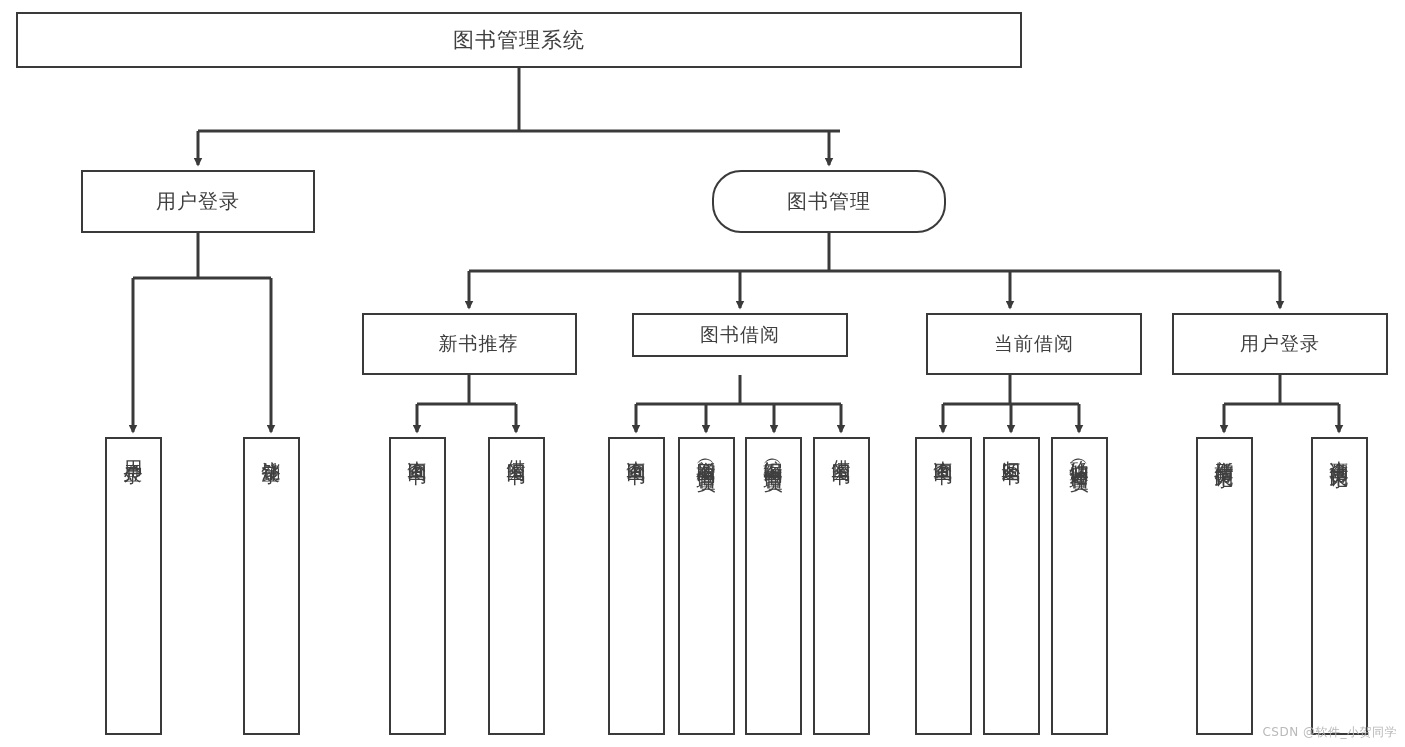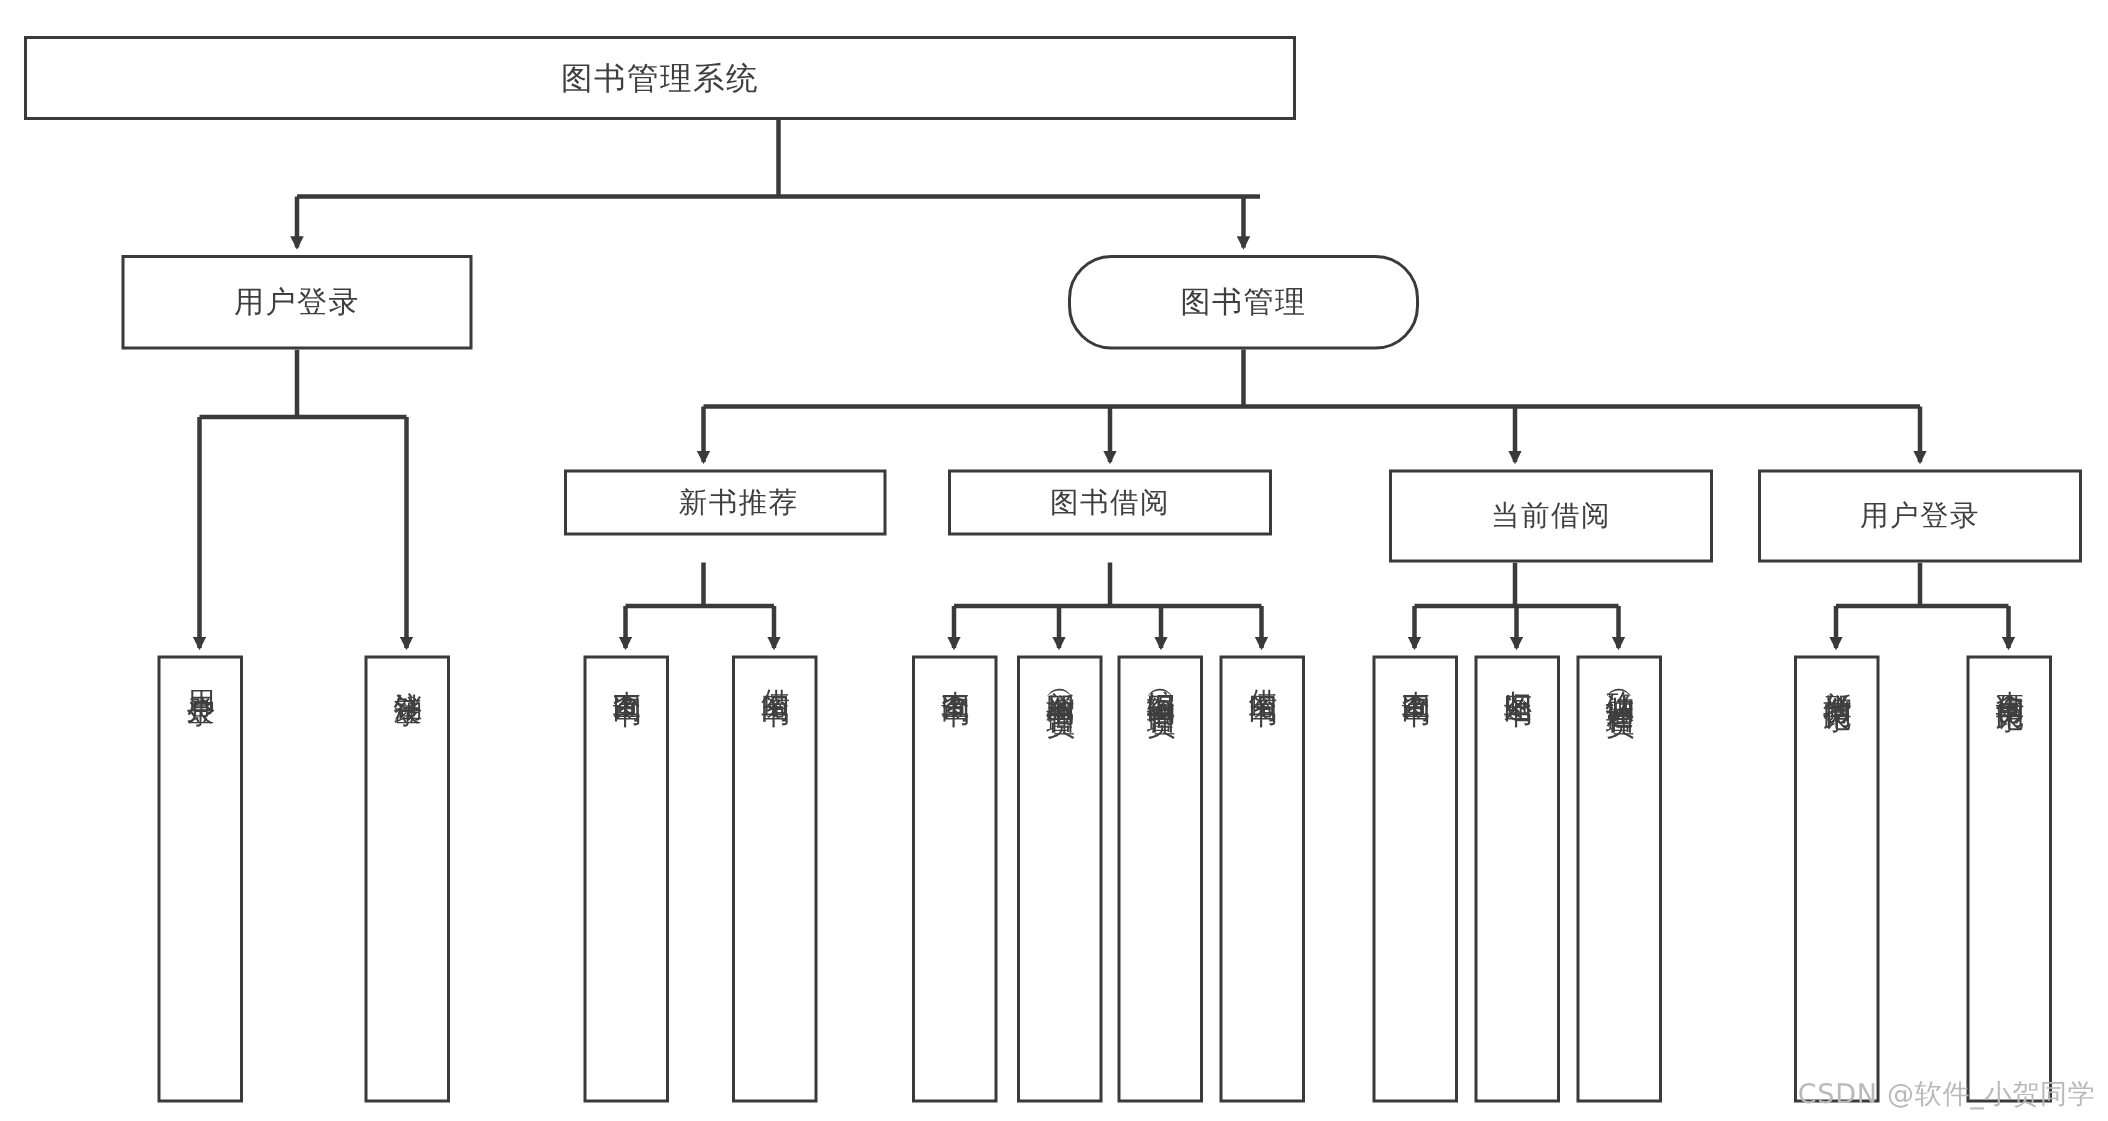--- a/index.html
+++ b/index.html
@@ -59,21 +59,21 @@
     white-space: nowrap;
   }
   .htext {
     letter-spacing: 1px;
     white-space: nowrap;
   }
   #watermark {
     position: absolute;
     right: 8px;
     bottom: 6px;
-    font-size: 18px;
+    font-size: 12px;
     color: #b9b9b9;
     letter-spacing: 0.5px;
     white-space: nowrap;
   }
 </style>
 </head>
 <body>
 
 <div id="canvas">
 
@@ -120,32 +120,32 @@
       <path d="M1011,404 L1011,432" marker-end="url(#arrow)"></path>
       <path d="M1079,404 L1079,432" marker-end="url(#arrow)"></path>
 
       <path d="M1280,375 L1280,404"></path>
       <path d="M1224,404 L1339,404"></path>
       <path d="M1224,404 L1224,432" marker-end="url(#arrow)"></path>
       <path d="M1339,404 L1339,432" marker-end="url(#arrow)"></path>
     </g>
   </svg>
 
-  <div class="node root" style="left:16px; top:24px; width:848px; height:56px;">
+  <div class="node root" style="left:16px; top:12px; width:1006px; height:56px;">
     <span class="htext">图书管理系统</span>
   </div>
 
   <div class="node lvl2" style="left:81px; top:170px; width:234px; height:63px;">
     <span class="htext">用户登录</span>
   </div>
   <div class="node lvl2" style="left:712px; top:170px; width:234px; height:63px;border-radius:29px;">
     <span class="htext">图书管理</span>
   </div>
 
-  <div class="node lvl3" style="left:376px; top:313px; width:215px; height:44px;padding-left:18px;">
+  <div class="node lvl3" style="left:362px; top:313px; width:215px; height:62px;padding-left:18px;">
     <span class="htext">新书推荐</span>
   </div>
   <div class="node lvl3" style="left:632px; top:313px; width:216px; height:44px;">
     <span class="htext">图书借阅</span>
   </div>
   <div class="node lvl3" style="left:902px; top:313px; width:216px; height:62px;margin-left:24px;">
     <span class="htext">当前借阅</span>
   </div>
   <div class="node lvl3" style="left:1172px; top:313px; width:216px; height:62px;">
     <span class="htext">用户登录</span>

